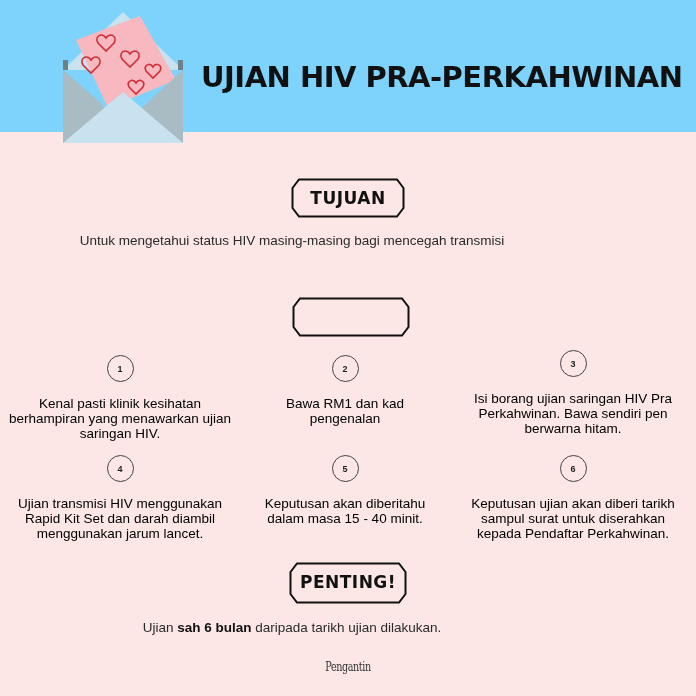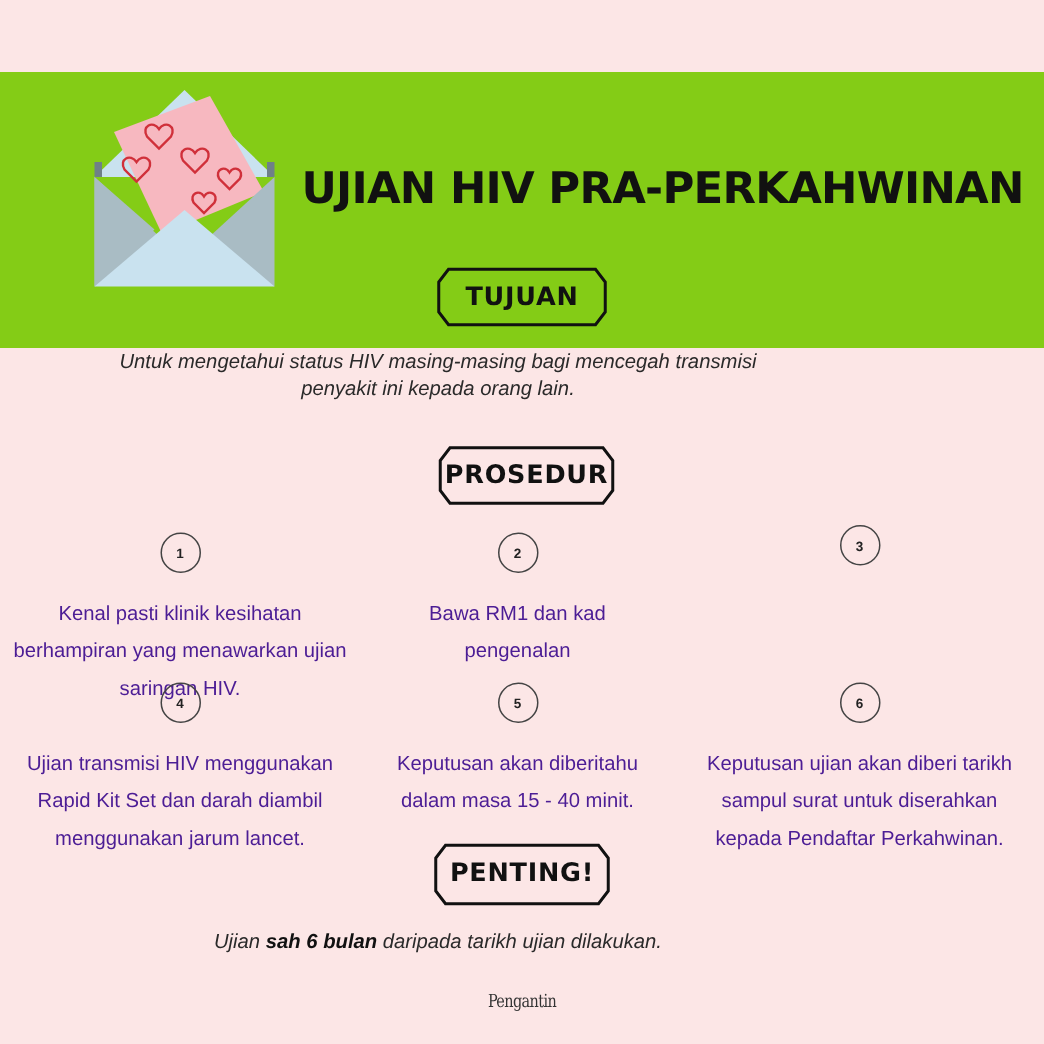--- a/index.html
+++ b/index.html
@@ -4,52 +4,51 @@
   <style>
     * { box-sizing: border-box; margin: 0; padding: 0; }
     html, body { width: 696px; height: 696px; overflow: hidden; }
     body {
       font-family: "Liberation Sans", "DejaVu Sans", sans-serif;
       background: #fce6e6;
       color: #2a2a2a;
       position: relative;
     }
     .header {
-      position: absolute; left: 0; top: 0; width: 696px; height: 184px;
-      background: #84cc16;
-      margin-top: 48px;
+      position: absolute; left: 0; top: 0; width: 696px; height: 132px;
+      background: #7dd3fc;
     }
     .envelope { position: absolute; left: 58px; top: 10px; width: 130px; height: 136px; }
     .title {
       position: absolute; left: 201px; top: 60px;
       font-family: "DejaVu Sans", sans-serif; font-weight: bold;
       font-size: 29px; letter-spacing: -0.5px; color: #111;
       white-space: nowrap;
     }
     .badge {
       position: absolute;
       height: 40px;
       display: flex; align-items: center; justify-content: center;
       font-family: "DejaVu Sans", sans-serif; font-weight: bold;
       font-size: 17px; color: #111; letter-spacing: 0.5px;
     }
     .badge svg { position: absolute; left: 0; top: 0; }
     .badge span { position: relative; }
     .para {
       position: absolute; left: 0; width: 584px; text-align: center;
-      font-size: 13.5px; line-height: 18px; color: #2a2a2a; font-style: italic;
+      font-size: 13.5px; line-height: 18px; color: #2a2a2a;
     }
     .step { position: absolute; width: 230px; text-align: center; }
     .step .num {
       width: 27px; height: 27px; border: 1.3px solid #444; border-radius: 50%;
       margin: 0 auto; display: flex; align-items: center; justify-content: center;
       font-size: 9px; font-weight: bold; color: #222; background: transparent;
     }
     .step .text {
-      margin-top: 14px; font-size: 13.5px; line-height: 25px; color: #4c1d95;
+      margin-top: 14px; font-size: 13.5px; line-height: 15px; color: #000000;
     }
     .logo {
       position: absolute; left: 0; width: 696px; top: 660px; text-align: center;
       font-family: "DejaVu Serif", serif; font-size: 12px; color: #333;
       letter-spacing: -0.5px; transform: scaleX(0.8);
     }
     b { font-weight: bold; color: #111; }
   </style>
 </head>
 <body>
@@ -81,40 +80,39 @@
 </div>
 
 <div class="badge" style="left:291px; top:178px; width:114px;">
   <svg width="114" height="40" viewBox="0 0 114 40">
       <polygon points="8,1.5 106,1.5 112.5,10 112.5,30 106,38.5 8,38.5 1.5,30 1.5,10" fill="none" stroke="#111" stroke-width="2"></polygon>
     </svg>
   <span>TUJUAN</span>
 </div>
 <div class="para" style="top:232px;">
   <div>Untuk mengetahui status HIV masing-masing bagi mencegah transmisi</div>
-  <div>penyakit ini kepada orang lain.</div>
 </div>
 
 <div class="badge" style="left:292px; top:297px; width:118px;">
   <svg width="118" height="40" viewBox="0 0 118 40">
       <polygon points="8,1.5 110,1.5 116.5,10 116.5,30 110,38.5 8,38.5 1.5,30 1.5,10" fill="none" stroke="#111" stroke-width="2"></polygon>
     </svg>
-  <span>PROSEDUR</span>
 </div>
 
 <div class="step" style="left:5px; top:355px;">
   <div class="num">1</div>
   <div class="text">Kenal pasti klinik kesihatan berhampiran  yang menawarkan ujian saringan HIV.</div>
 </div>
 <div class="step" style="left:230px; top:355px; width:230px;">
   <div class="num">2</div>
   <div class="text" style="padding:0 45px;text-align:center;">Bawa RM1 dan kad pengenalan</div>
 </div>
 <div class="step" style="left:458px; top:350px;">
   <div class="num">3</div>
+  <div class="text" style="padding:0 8px;">Isi borang ujian saringan HIV Pra Perkahwinan. Bawa sendiri pen berwarna hitam.</div>
 </div>
 
 <div class="step" style="left:5px; top:455px;">
   <div class="num">4</div>
   <div class="text">Ujian transmisi HIV menggunakan Rapid Kit Set dan darah diambil menggunakan jarum lancet.</div>
 </div>
 <div class="step" style="left:230px; top:455px;">
   <div class="num">5</div>
   <div class="text" style="padding:0 20px;">Keputusan akan diberitahu dalam masa 15 - 40 minit.</div>
 </div>

